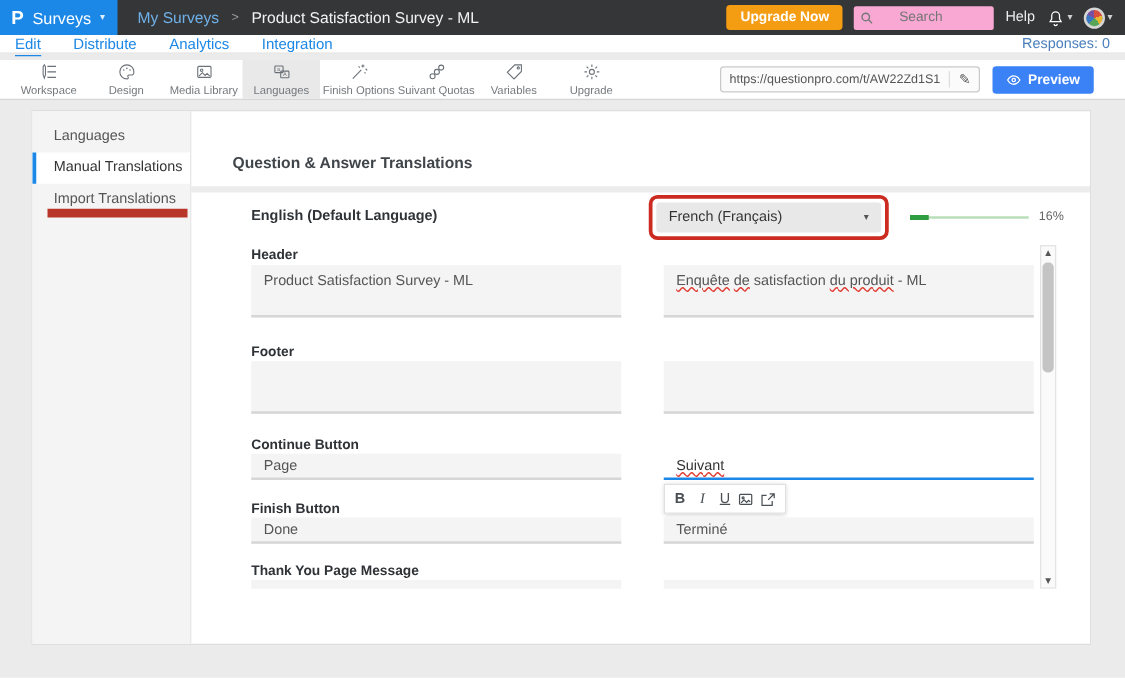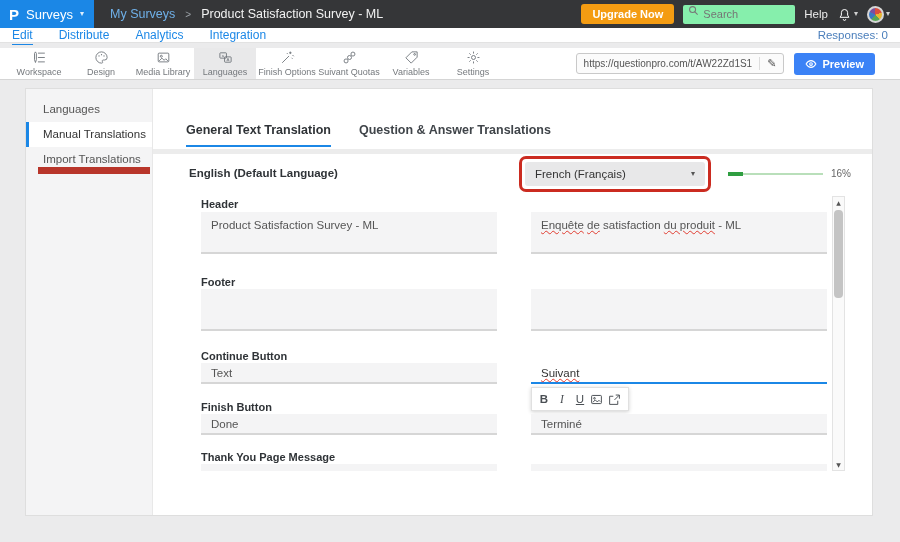--- a/index.html
+++ b/index.html
@@ -13,21 +13,21 @@
   .logo-letter { color:#fff; font-weight:bold; font-size:15px; }
   .product-name { color:#fff; font-size:13px; }
   .caret { font-size:8px; line-height:1; }
   .logo-area .caret { color:#dfeefc; }
   .breadcrumb { display:flex; align-items:center; gap:10px; margin-left:16px; font-size:12.5px; }
   .crumb-link { color:#6fb0e8; }
   .crumb-sep { color:#9aa0a5; font-size:10px; }
   .crumb-title { color:#f2f2f2; }
   .topbar-right { margin-left:auto; display:flex; align-items:center; gap:9px; padding-right:10px; }
   .upgrade-btn { background:#f49c12; color:#fff; border:none; font-size:11px; font-weight:bold; padding:4px 11px; border-radius:3px; font-family:inherit; }
-  .searchbox { background:#86efac; border-radius:2px; width:112px; height:19px; display:flex; padding:0 5px; gap:4px; }
+  .searchbox { background:#f9a8d4; border-radius:2px; width:112px; height:19px; display:flex; align-items:center; padding:0 5px; gap:20px; }
   .searchbox input { border:none; outline:none; width:84px; font-size:11px; font-family:inherit; color:#444; background:transparent; }
   .help-link { color:#ececec; font-size:11.5px; }
   .iconbtn { display:flex; align-items:center; gap:2px; color:#cfcfcf; }
   .avatar { width:17px; height:17px; border-radius:50%; border:2px solid #d6d6d6;
             background:conic-gradient(#d94f3d 0 20%, #e8b632 20% 38%, #57a657 38% 62%, #3b78c3 62% 82%, #7a4fa0 82% 100%); }
 
   
   .navbar { position:absolute; top:28px; left:0; width:900px; height:15px; background:#fff; border-bottom:1px solid #e2e2e2; display:flex; align-items:center; gap:26px; padding:0 12px; z-index:29; }
   .nav-link { color:#1b87e6; font-size:12px; line-height:18px; }
   .nav-link.active { border-bottom:1px solid #1b87e6; }
@@ -55,21 +55,21 @@
   .side-item.active { background:#fff; border-left:3px solid #1b87e6; padding-left:14px; color:#333; }
   .red-underline { position:absolute; left:12px; top:78px; width:112px; height:7px; background:#b8352a; }
 
   
   .content { position:absolute; left:127px; top:0; right:0; bottom:0; }
   .tabs { position:absolute; left:33px; top:34px; display:flex; gap:28px; }
   .tab { font-size:12.5px; font-weight:bold; color:#40454a; padding-bottom:8px; }
   .tab.active { color:#2f3337; border-bottom:2px solid #1b87e6; }
   .band { position:absolute; top:60px; left:0; right:0; height:5px; background:#ececec; }
 
-  .langrow-label { position:absolute; left:36px; top:78px; font-size:11.5px; font-weight:bold; color:#2f3337; }
+  .langrow-label { position:absolute; left:48px; top:78px; font-size:11.5px; font-weight:bold; color:#2f3337; }
   .dd-annotation { position:absolute; left:366px; top:67px; width:192px; height:36px; border:3px solid #cb2b20; border-radius:7px; }
   .dropdown { position:absolute; left:372px; top:73px; width:180px; height:24px; background:#e8e8e9; border-radius:3px; display:flex; align-items:center; padding:0 10px; }
   .dropdown .dd-text { font-size:11.5px; color:#333; }
   .dropdown .caret { margin-left:auto; color:#555; }
   .progress-track { position:absolute; left:575px; top:84px; width:95px; height:2px; background:#b9dfba; }
   .progress-fill { position:absolute; left:575px; top:83px; width:16%; max-width:95px; height:4px; background:#2f9e41; }
   .progress-fill { width:15px; }
   .progress-label { position:absolute; left:678px; top:79px; font-size:10px; color:#666; }
 
   
@@ -214,21 +214,21 @@
     </span>
     <span class="tb-label">Variables</span>
   </div>
   <div class="tb-item">
     <span>
       <svg viewBox="0 0 24 24">
           <circle cx="12" cy="12" r="3.2"></circle>
           <path d="M12 2.5v3.2M12 18.3v3.2M2.5 12h3.2M18.3 12h3.2M5.3 5.3l2.2 2.2M16.5 16.5l2.2 2.2M18.7 5.3l-2.2 2.2M7.5 16.5l-2.2 2.2"></path>
         </svg>
     </span>
-    <span class="tb-label">Settings</span>
+    <span class="tb-label">Upgrade</span>
   </div>
   <div class="toolbar-right">
     <div class="url-box">
       <span class="url-text">https://questionpro.com/t/AW22Zd1S1</span>
       <span class="pencil-btn icon-glyph">✎</span>
     </div>
     <button class="preview-btn">
       <span>
         <svg viewBox="0 0 16 16">
             <path d="M1.5 8s2.5-4.5 6.5-4.5S14.5 8 14.5 8 12 12.5 8 12.5 1.5 8 1.5 8z"></path>
@@ -244,21 +244,20 @@
 
   <div class="side">
     <div class="side-item">Languages</div>
     <div class="side-item active">Manual Translations</div>
     <div class="side-item">Import Translations</div>
     <div class="red-underline"></div>
   </div>
 
   <div class="content">
     <div class="tabs">
-      <span class="tab active">General Text Translation</span>
       <span class="tab">Question &amp; Answer Translations</span>
     </div>
     <div class="band"></div>
 
     <span class="langrow-label">English (Default Language)</span>
     <div class="dd-annotation"></div>
     <div class="dropdown">
       <span class="dd-text">French (Français)</span>
       <span class="caret icon-glyph">▾</span>
     </div>
@@ -270,21 +269,21 @@
 
       <span class="field-label" style="left:48px; top:2px;">Header</span>
       <div class="ta h42" style="left:48px; top:16px;">Product Satisfaction Survey - ML</div>
       <div class="ta h42" style="left:378px; top:16px;"><span class="misspell">Enquête</span><span> </span><span class="misspell">de</span><span> satisfaction </span><span class="misspell">du produit</span><span> - ML</span></div>
 
       <span class="field-label" style="left:48px; top:80px;">Footer</span>
       <div class="ta h42" style="left:48px; top:93px;"></div>
       <div class="ta h42" style="left:378px; top:93px;"></div>
 
       <span class="field-label" style="left:48px; top:154px;">Continue Button</span>
-      <div class="ta h21" style="left:48px; top:167px;">Text</div>
+      <div class="ta h21" style="left:48px; top:167px;">Page</div>
       <div class="ta h21 focused" style="left:378px; top:167px;"><span class="misspell">Suivant</span></div>
 
       <div class="fmt-toolbar">
         <span class="fmt-btn fmt-b">B</span>
         <span class="fmt-btn fmt-i">I</span>
         <span class="fmt-btn fmt-u">U</span>
         <span class="fmt-btn">
           <svg viewBox="0 0 16 16">
               <rect x="2" y="3" width="12" height="10" rx="1"></rect>
               <circle cx="5.5" cy="6.5" r="1"></circle>

